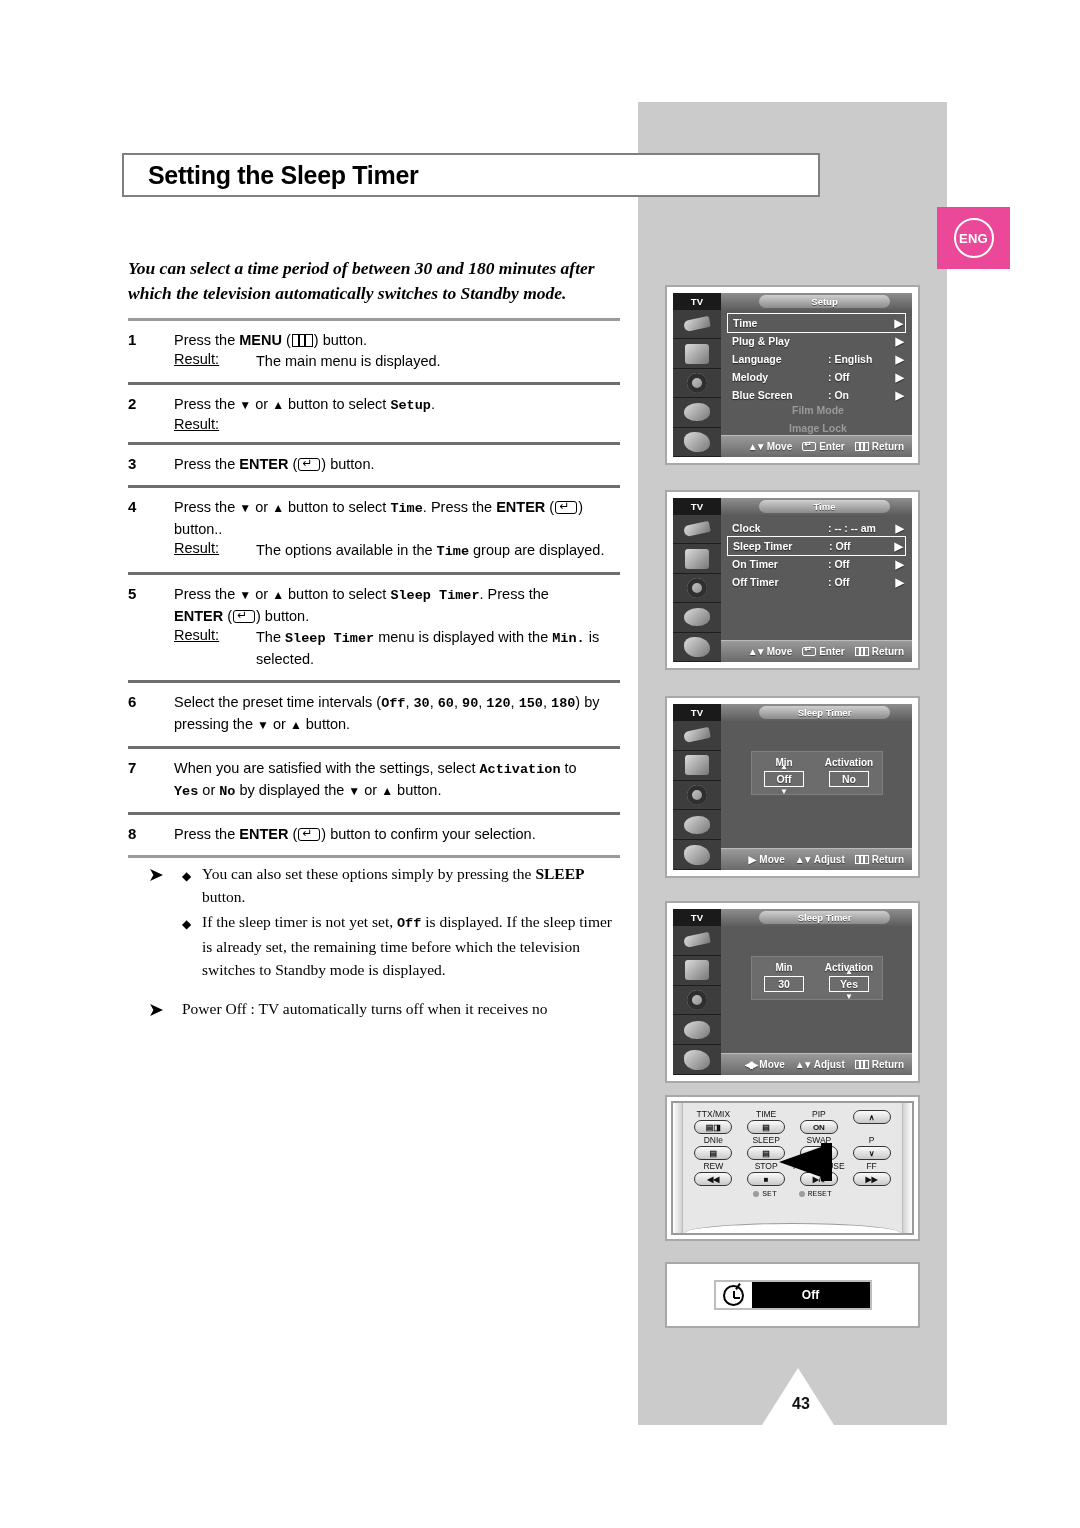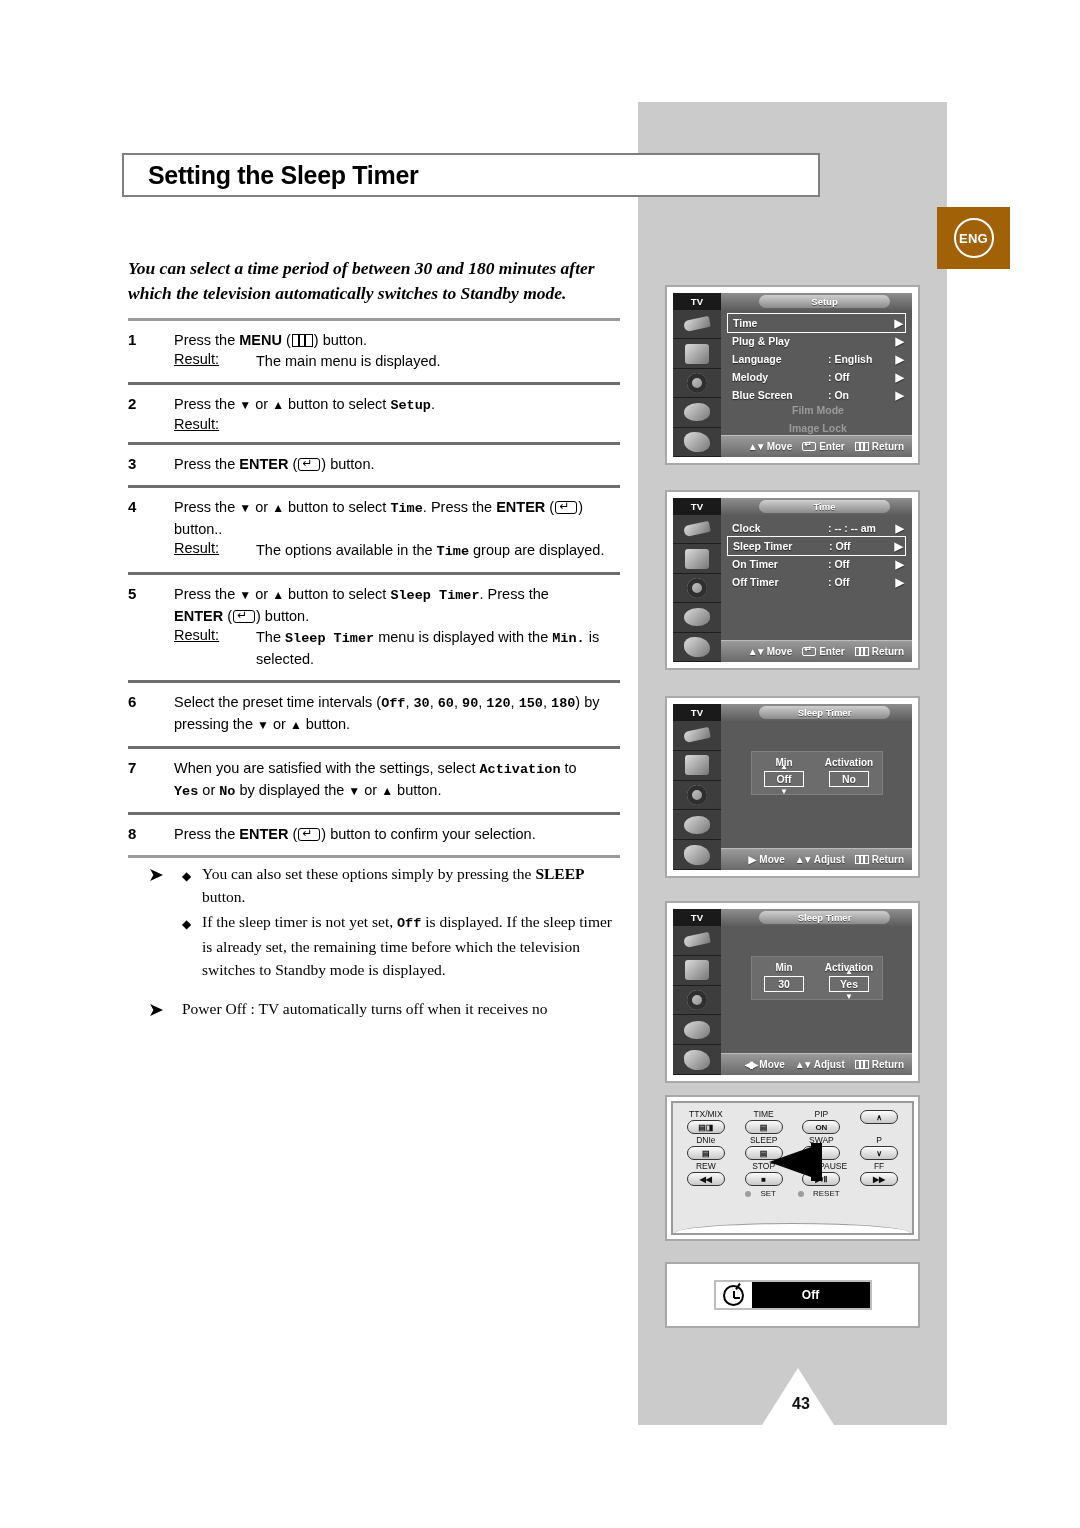--- a/index.html
+++ b/index.html
@@ -18,21 +18,21 @@
     left: 638px; top: 102px;
     width: 309px; height: 1323px;
     background: #cbcbcb;
   }
 
   
   .eng-badge {
     position: absolute;
     left: 937px; top: 207px;
     width: 73px; height: 62px;
-    background: #a16207;
+    background: #ec4899;
     display: flex; align-items: center; justify-content: center;
   }
   .eng-circle {
     width: 40px; height: 40px;
     border: 2px solid #ffffff;
     border-radius: 50%;
     display: flex; align-items: center; justify-content: center;
     color: #ffffff;
     font-size: 13px;
     font-weight: 700;
@@ -357,21 +357,21 @@
     width: 255px; height: 146px;
     background: #ffffff;
     border: 2px solid #a8a8a8;
     padding: 4px;
   }
   .remote-outer {
     width: 100%; height: 100%;
     border: 2px solid #9a9a9a;
     background: #ffffff;
     position: relative;
-    display: flex; align-items: stretch; flex-direction: column;
+    display: flex; align-items: stretch;
   }
   .rem-edge {
     width: 10px;
     background: linear-gradient(to right,#ffffff,#d2d2d2);
     border-right: 1px solid #bdbdbd;
   }
   .rem-edge.right { border-right: none; border-left: 1px solid #bdbdbd; background: linear-gradient(to left,#ffffff,#d2d2d2); }
   .rem-face {
     flex: 1 1 auto;
     background: #e7e7e7;
@@ -397,21 +397,21 @@
     border: 1.4px solid #333;
     border-radius: 8px;
     background: linear-gradient(to bottom,#fbfbfb,#c9c9c9);
     display: flex; align-items: center; justify-content: center;
     font-size: 8px; color: #111; font-weight: 700;
   }
   .rem-setrow {
     display: flex; justify-content: center; gap: 22px;
     margin-top: 3px;
   }
-  .rem-set { display: flex; align-items: center; gap: 9px; font-size: 8px; color: #111; }
+  .rem-set { display: flex; align-items: center; gap: 3px; font-size: 8px; color: #111; font-family: Liberation Mono, monospace; }
   .rem-dot { width: 6px; height: 6px; border-radius: 50%; background: #9d9d9d; }
   .rem-bottom-curve {
     position: absolute; left: 2px; right: 2px; bottom: 0; height: 10px;
     background: #ffffff;
     border-top: 1.4px solid #9a9a9a;
     border-radius: 50% 50% 0 0 / 100% 100% 0 0;
   }
   .big-arrow {
     position: absolute;
     left: 96px; top: 44px;

